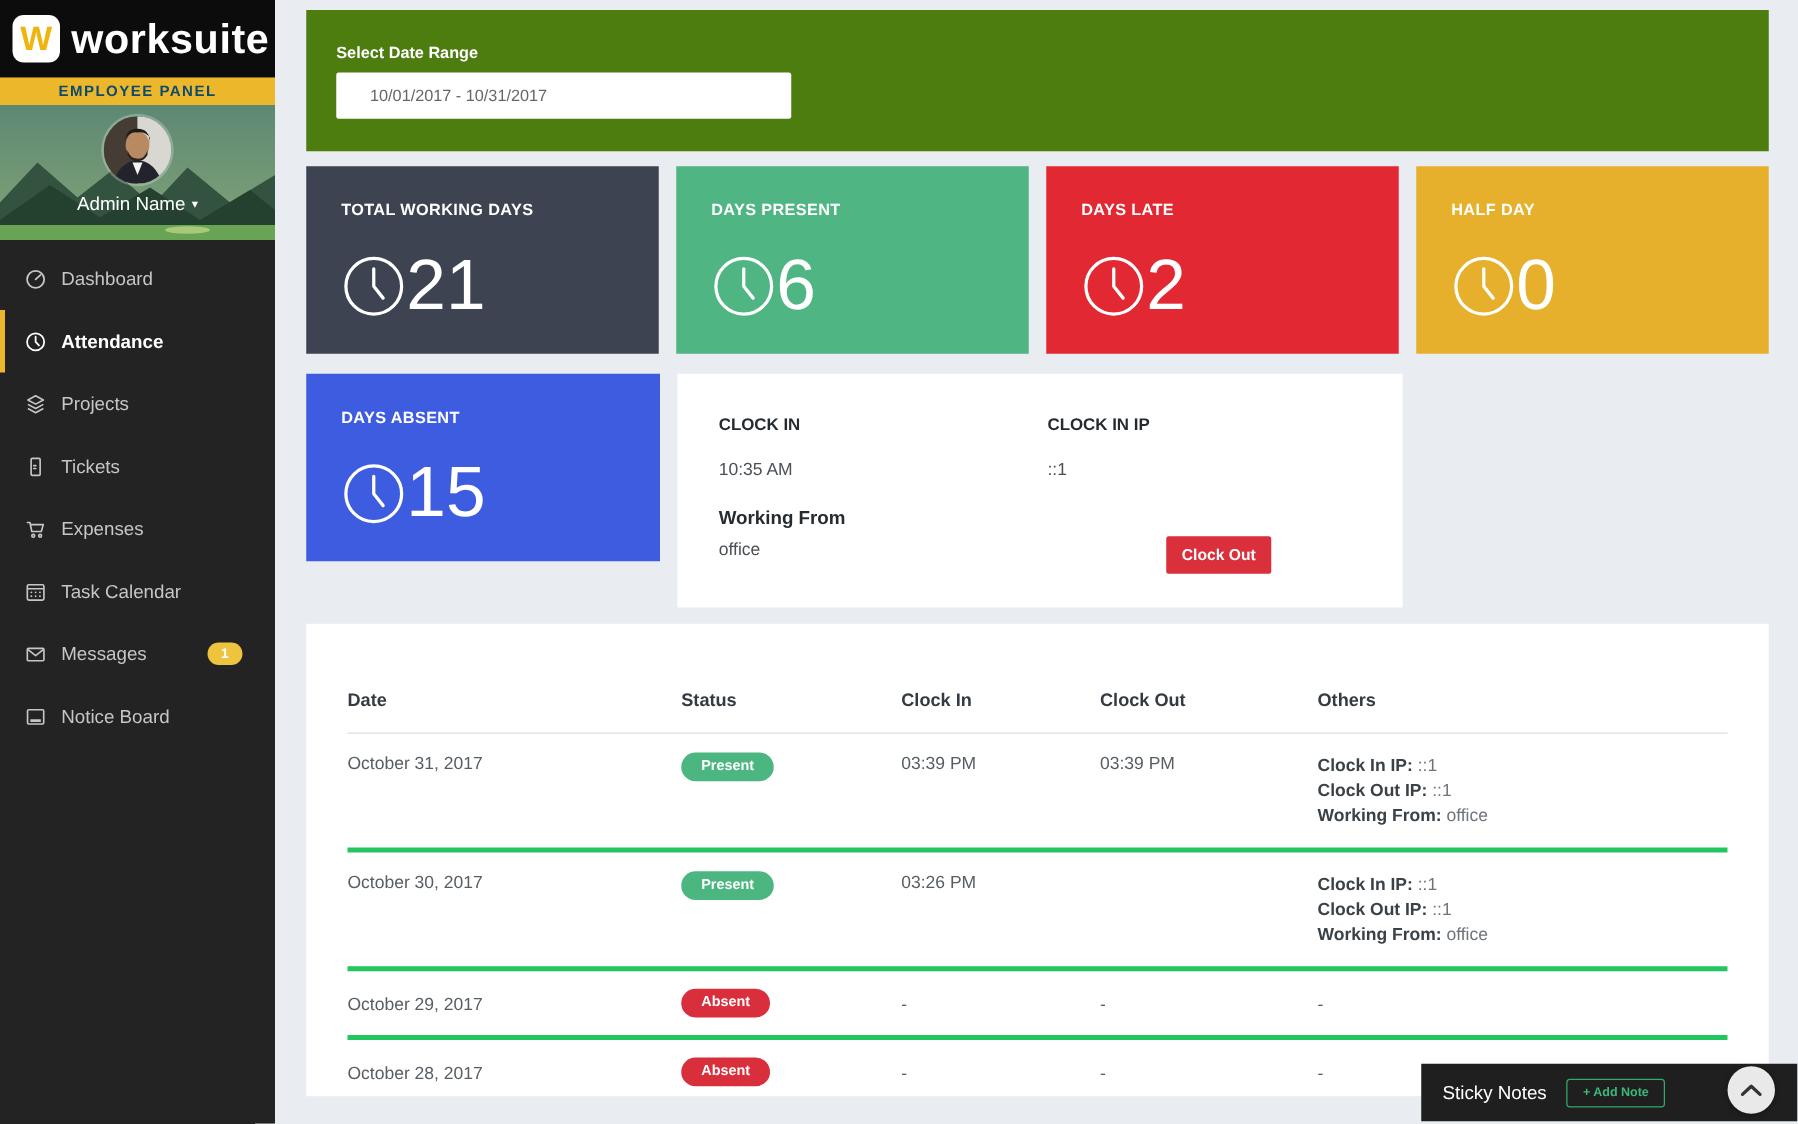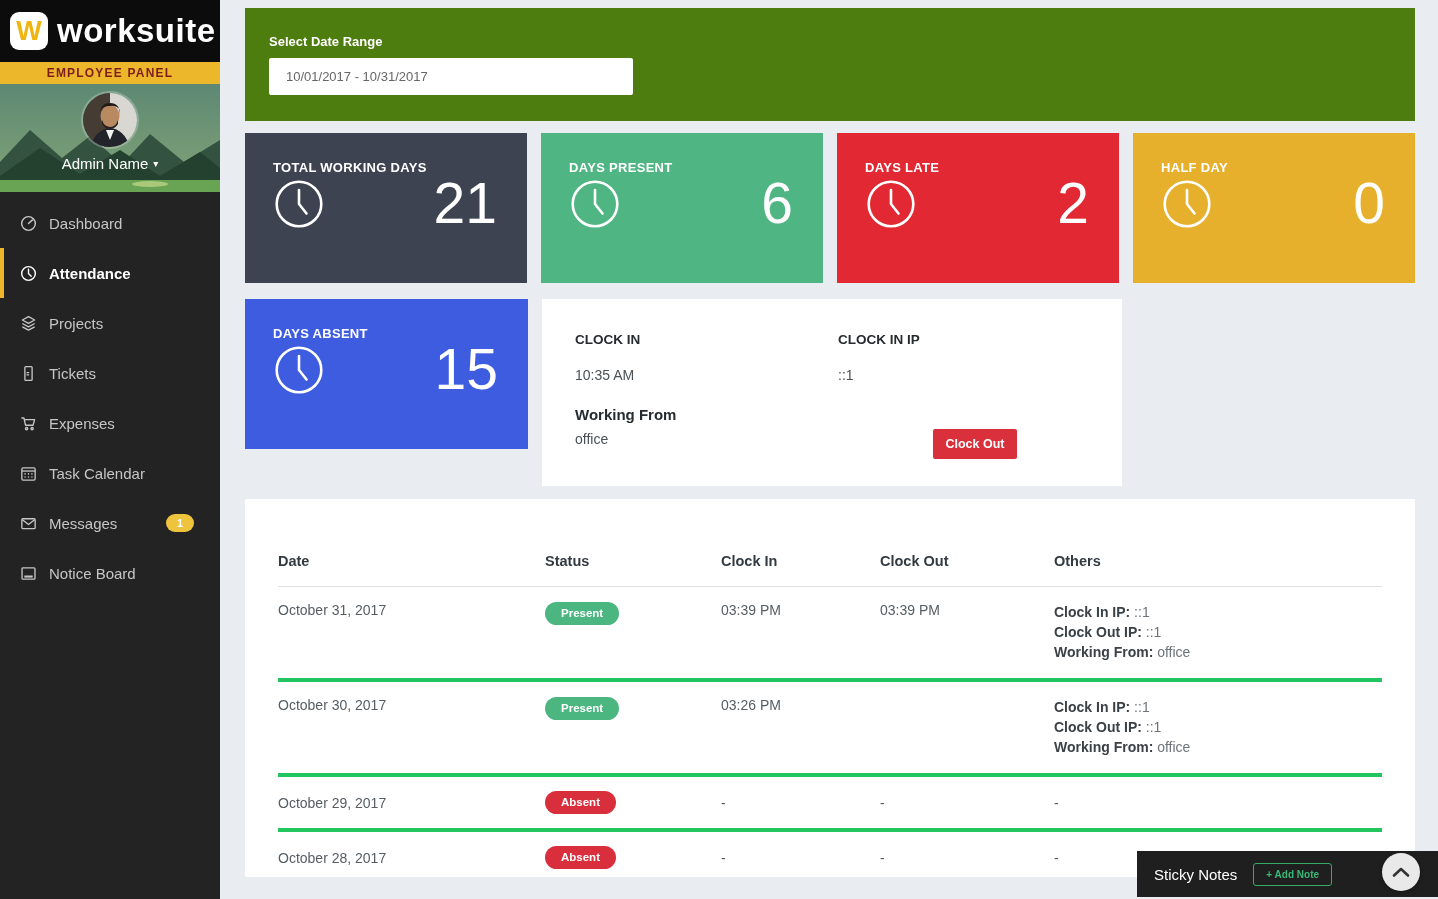--- a/index.html
+++ b/index.html
@@ -8,21 +8,21 @@
     font-family:"Liberation Sans","DejaVu Sans",sans-serif;
     background:#e9edf1; position:relative;
   }
 
   
   .sidebar { position:absolute; left:0; top:0; width:220px; height:899px; background:#232323; z-index:5; }
   .logo-bar { height:62px; background:#0c0c0c; display:flex; align-items:center; padding-left:10px; gap:9px; cursor:pointer; }
   .logo-badge { width:38px; height:38px; background:#fff; border-radius:9px; color:#f0b40f;
     font-weight:bold; font-size:27px; display:flex; align-items:center; justify-content:center; }
   .brand { color:#fff; font-size:33px; font-weight:600; letter-spacing:.5px; }
-  .panel-label { height:22px; background:var(--accent,#ecb72a); color:#7f1d1d; font-size:12px; font-weight:bold;
+  .panel-label { height:22px; background:var(--accent,#ecb72a); color:#0c4a6e; font-size:12px; font-weight:bold;
     letter-spacing:1.2px; display:flex; align-items:center; justify-content:center; }
   .profile { height:108px; position:relative; overflow:hidden; }
   .profile > svg.bg { position:absolute; inset:0; }
   .avatar { position:absolute; left:83px; top:9px; width:54px; height:54px; border-radius:50%;
     overflow:hidden; box-shadow:0 0 0 2px rgba(255,255,255,.25); cursor:pointer; }
   .user-name { position:absolute; left:0; right:0; top:71px; text-align:center; color:#fff;
     font-size:15px; font-weight:500; cursor:pointer; }
   .user-name .caret { font-size:10px; margin-left:5px; vertical-align:2px; }
   .menu { padding-top:6px; }
   .menu-item { height:50px; display:flex; align-items:center; gap:11px; padding-left:15px;
@@ -31,27 +31,27 @@
   .mi-icon { width:19px; height:19px; display:flex; }
   .mi-icon svg { width:19px; height:19px; }
   .mi-badge { margin-left:auto; margin-right:26px; background:#eec33d; color:#fff; font-size:11px;
     font-weight:bold; border-radius:10px; padding:3px 11px; }
 
   
   main { position:absolute; left:220px; top:0; width:1218px; height:899px; padding:8px 23px 0 25px; }
 
   .filter-panel { background:#4d7c0f; height:113px; padding:26px 24px 0; margin-bottom:12px; }
   .filter-label { color:#fff; font-size:13px; font-weight:bold; display:block; margin-bottom:9px; }
-  .date-input { width:364px; height:37px; border:none; border-radius:2px; padding:0 17px;
+  .date-input { width:364px; height:37px; border:none; border-radius:2px; padding:0 27px;
     font-size:13px; color:#666; font-family:inherit; }
 
   .stats { display:grid; grid-template-columns:repeat(4,1fr); gap:14px; margin-bottom:16px; }
   .stat-card { height:150px; color:#fff; padding:27px 30px 0 28px; }
   .stat-label { font-size:13px; font-weight:bold; letter-spacing:.3px; }
-  .stat-body { display:flex; align-items:center; justify-content:space-between; }
+  .stat-body { display:flex; align-items:center; justify-content:flex-start; margin-top:25px; }
   .stat-clock svg { width:52px; height:52px; display:block; }
   .stat-value { font-size:57px; line-height:1; }
 
   .row2 { display:grid; grid-template-columns:283px 580px; gap:14px; }
   .clock-card { background:#fff; height:187px; position:relative; }
   .ci-head { position:absolute; top:33px; left:33px; font-size:13.5px; font-weight:bold; color:#262b30; }
   .cip-head { position:absolute; top:33px; left:296px; font-size:13.5px; font-weight:bold; color:#262b30; }
   .ci-val { position:absolute; top:68px; left:33px; font-size:14px; color:#4a5056; }
   .cip-val { position:absolute; top:68px; left:296px; font-size:14px; color:#4a5056; }
   .wf-head { position:absolute; top:107px; left:33px; font-size:15px; font-weight:bold; color:#262b30; }

